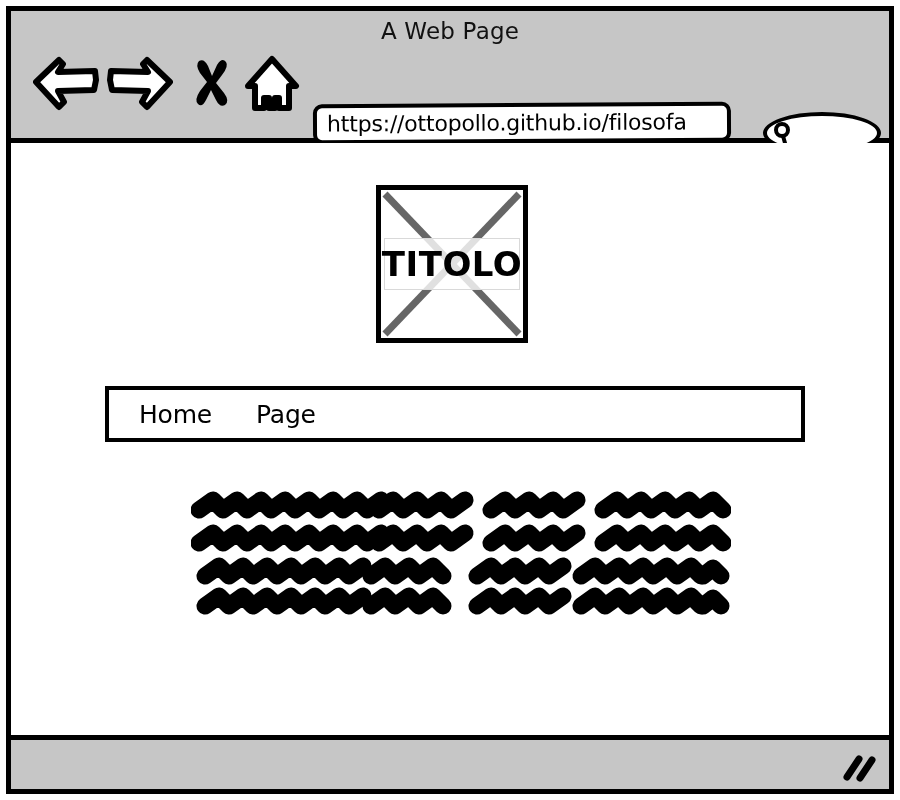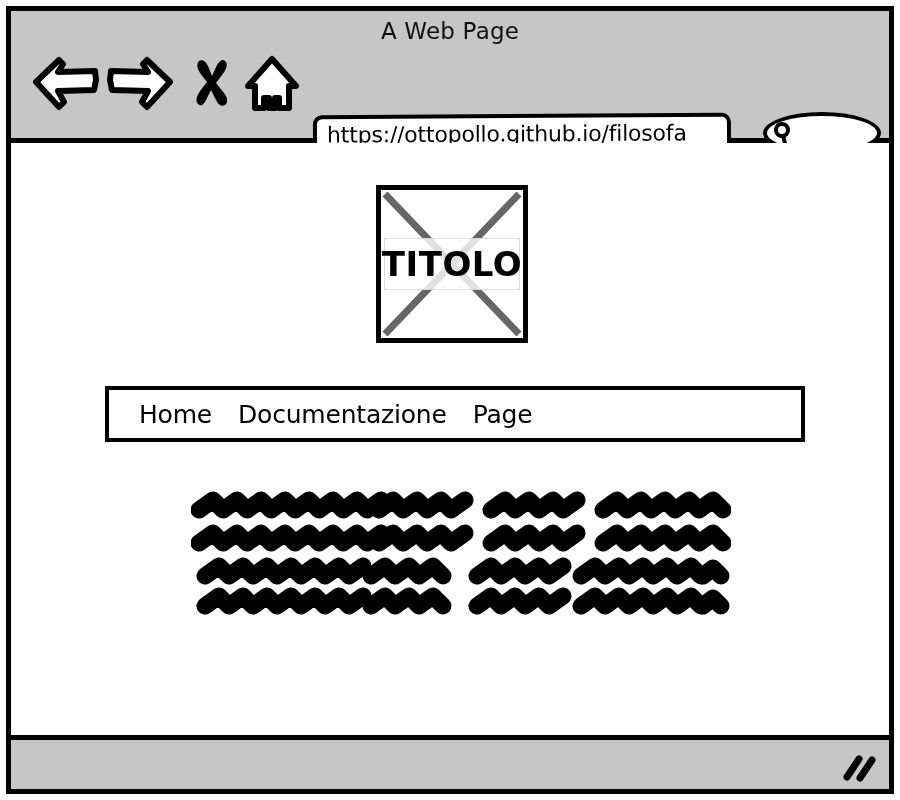--- a/index.html
+++ b/index.html
@@ -63,21 +63,21 @@
   }
   #back-button  { left: 22px;  width: 66px; height: 56px; }
   #forward-button { left: 96px; width: 66px; height: 56px; }
   #stop-button  { left: 180px; width: 42px; height: 54px; }
   #home-button  { left: 232px; width: 58px; height: 58px; }
 
   
   #url-bar {
     position: absolute;
     left: 302px;
-    top: 59px;
+    top: 48px;
     width: 418px;
     height: 40px;
   }
   #url-bar-shape {
     position: absolute;
     inset: 0;
     background: #ffffff;
     border: 4px solid #000000;
     border-radius: 9px;
     box-sizing: border-box;
@@ -183,21 +183,21 @@
     left: 94px;
     top: 243px;
     width: 700px;
     height: 56px;
     background: #ffffff;
     border: 4px solid #000000;
     box-sizing: border-box;
     display: flex;
     align-items: center;
     padding-left: 30px;
-    gap: 26px;
+    gap: 44px;
   }
   .nav-link {
     font-size: 25px;
     color: #000000;
     white-space: nowrap;
     letter-spacing: -0.2px;
   }
 
   
   #body-text-placeholder {
@@ -291,21 +291,20 @@
         <line x1="4" y1="4" x2="138" y2="144" stroke="#666666" stroke-width="7"></line>
         <line x1="138" y1="4" x2="4" y2="144" stroke="#666666" stroke-width="7"></line>
       </svg>
       <div id="logo-label">
         <span id="logo-label-text">TITOLO</span>
       </div>
     </div>
 
     <div id="nav-bar">
       <span class="nav-link">Home</span>
-      <span class="nav-link">Documentazione</span>
       <span class="nav-link">Page</span>
     </div>
 
     <div id="body-text-placeholder">
       <svg id="scribble-svg" viewBox="0 0 540 130" preserveAspectRatio="none">
         <g stroke="#000000" stroke-width="17" stroke-linecap="round" stroke-linejoin="round" fill="none">
 
           <path d="M8,22 l14,-10 l10,10 l14,-10 l10,10 l14,-10 l10,10 l14,-10 l10,10 l14,-10 l10,10 l14,-10 l10,10 l14,-10 l10,10 l14,-10"></path>
           <path d="M188,22 l14,-10 l10,10 l14,-10 l10,10 l14,-10 l10,10 l14,-10"></path>
           <path d="M300,22 l14,-10 l10,10 l14,-10 l10,10 l14,-10 l10,10 l14,-10"></path>

